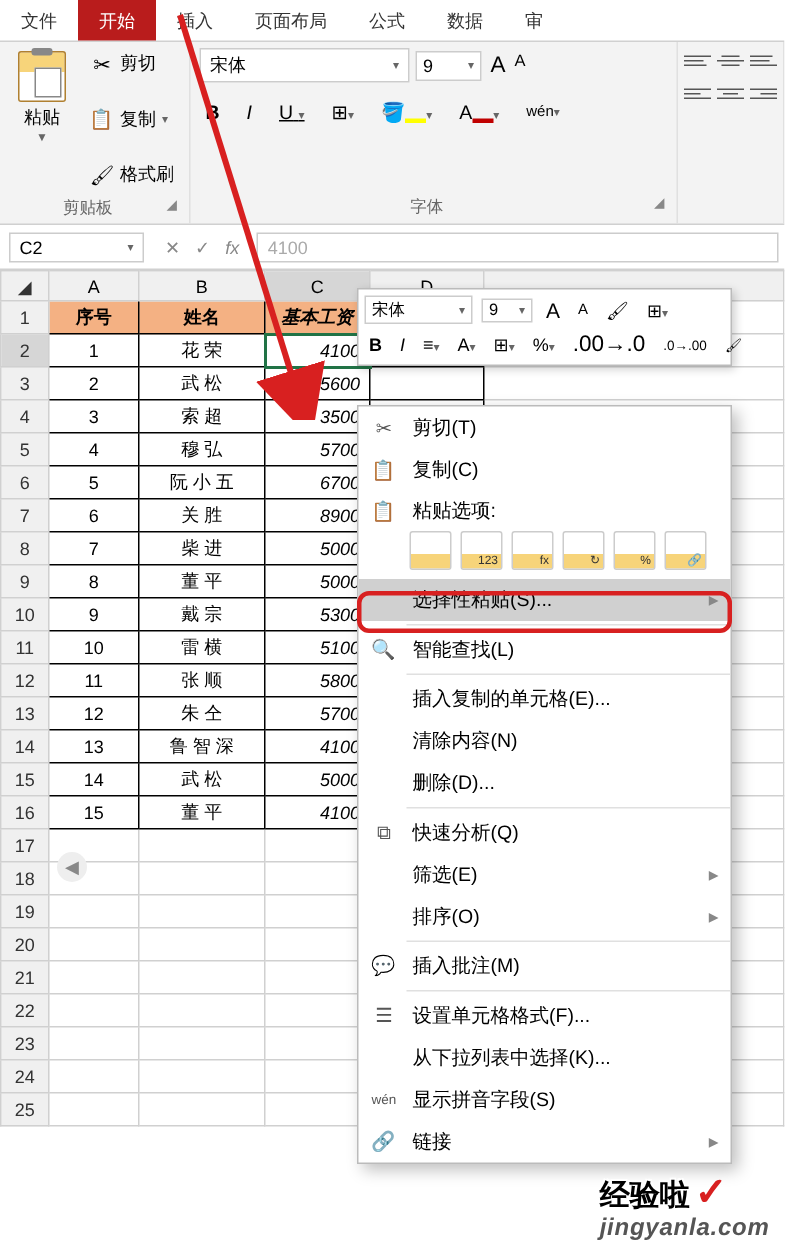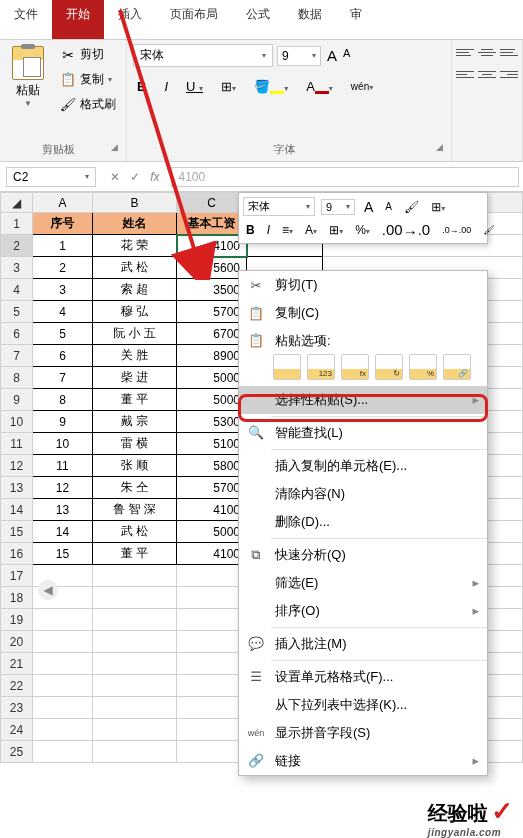--- a/index.html
+++ b/index.html
@@ -1,35 +1,35 @@
 <!DOCTYPE html>
 <html><head>
 <meta charset="utf-8">
 <style>
   * { box-sizing: border-box; margin: 0; padding: 0; font-family: "Microsoft YaHei", sans-serif; }
   body { width: 523px; height: 838px; background: #fff; position: relative; overflow: hidden; font-size: 12px; }
   
   
-  .tabs { display: flex; background: #fff; height: 40px; border-bottom: 1px solid #d0d0d0; text-align: right; }
+  .tabs { display: flex; background: #fff; height: 28px; border-bottom: 1px solid #d0d0d0; text-align: right; }
   .tab { padding: 6px 14px; cursor: pointer; color: #333; }
   .tab.active { background: #b91c1c; color: #fff; }
   
   
   .ribbon { display: flex; background: #f3f3f3; height: 122px; border-bottom: 1px solid #d0d0d0; }
   .ribbon-group { display: flex; flex-direction: column; padding: 4px 6px; border-right: 1px solid #e0e0e0; position: relative; }
   .ribbon-group-label { text-align: center; font-size: 11px; color: #666; padding-top: 4px; margin-top: auto; }
   .ribbon-group-label .arrow { float: right; margin-right: 2px; color: #888; font-size: 9px; }
   
   .clipboard-top { display: flex; }
   .paste-btn { display: flex; flex-direction: column; align-items: center; padding: 2px 6px; }
   .paste-icon { width: 32px; height: 34px; background: linear-gradient(#f7d47a 0 40%, #fff 40%); border: 1px solid #b08030; border-radius: 2px; position: relative; }
   .paste-icon::before { content: ""; position: absolute; top: -3px; left: 8px; width: 14px; height: 5px; background: #888; border-radius: 2px; }
   .paste-icon::after { content: ""; position: absolute; bottom: 2px; right: 2px; width: 16px; height: 18px; background: #fff; border: 1px solid #888; }
   .paste-label { margin-top: 2px; font-size: 12px; }
-  .cb-right { display: flex; flex-direction: column; gap: 4px; margin-left: 6px; }
+  .cb-right { display: flex; flex-direction: column; gap: 16px; margin-left: 6px; }
   .cb-item { display: flex; align-items: center; gap: 4px; padding: 2px 4px; }
   .icon-sm { width: 16px; height: 16px; display: inline-flex; align-items: center; justify-content: center; }
   .scissors::before { content: "✂"; font-size: 14px; }
   .copies::before { content: "📋"; font-size: 13px; }
   .brush::before { content: "🖌"; font-size: 13px; }
   
   .font-group { flex: 1; }
   .font-row1 { display: flex; gap: 4px; align-items: center; margin-bottom: 10px; }
   .font-name { border: 1px solid #ccc; padding: 2px 6px; width: 140px; background: #fff; display: flex; justify-content: space-between; align-items: center; }
   .font-size { border: 1px solid #ccc; padding: 2px 4px; width: 44px; background: #fff; display: flex; justify-content: space-between; align-items: center; }
@@ -58,21 +58,21 @@
   
   .sheet { position: relative; }
   .grid { border-collapse: collapse; width: 100%; }
   .grid th, .grid td { border: 1px solid #d0d0d0; height: 22px; font-size: 12px; text-align: center; background: #fff; }
   .grid .rowhdr { background: #f0f0f0; width: 32px; color: #333; font-weight: normal; }
   .grid .colhdr { background: #f0f0f0; font-weight: normal; height: 20px; }
   .grid .hdr-cell { background: #f4b183; font-weight: bold; border: 1px solid #000; }
   .grid .data-cell { border: 1px solid #000; }
   .grid .col-a { width: 60px; }
   .grid .col-b { width: 84px; }
-  .grid .col-c { width: 70px; }
+  .grid .col-c { width: 70px; font-style: italic; }
   .grid .col-d { width: 76px; }
   .grid .col-c.data-cell { text-align: right; padding-right: 6px; }
   .grid .selected { background: #fff; outline: 2px solid #217346; outline-offset: -1px; position: relative; z-index: 2; }
   .grid .colhdr.sel, .grid .rowhdr.sel { background: #d6d6d6; }
   .partial-hdr { position: relative; }
   .partial-hdr::after { content: ""; position: absolute; left: 4px; right: 4px; top: 4px; bottom: 4px; border: 1px dashed #888; }
   
   
   .ctx-menu { position: absolute; left: 238px; top: 270px; width: 250px; background: #fff; border: 1px solid #bbb; box-shadow: 4px 4px 10px rgba(0,0,0,0.25); z-index: 10; }
   .ctx-item { display: flex; align-items: center; padding: 5px 10px 5px 8px; gap: 10px; font-size: 13px; cursor: pointer; }
@@ -91,24 +91,24 @@
   .mini-row { display: flex; align-items: center; gap: 6px; margin-bottom: 4px; }
   .mini-row:last-child { margin-bottom: 0; }
   .mini-sel { border: 1px solid #ccc; padding: 1px 4px; font-size: 11px; display: flex; justify-content: space-between; align-items: center; }
   .mini-btn { padding: 1px 3px; cursor: pointer; font-size: 12px; }
   .tiny-arrow { font-size: 8px; color: #666; }
   
   
   .red-arrow { position: absolute; left: 110px; top: 0px; z-index: 15; pointer-events: none; }
   
   
-  .watermark { position: absolute; right: 10px; bottom: 0; z-index: 20; font-weight: bold; }
+  .watermark { position: absolute; right: 10px; bottom: 10px; z-index: 20; font-weight: bold; }
   .wm-main { font-size: 20px; color: #000; text-shadow: 1px 1px 0 #fff, -1px -1px 0 #fff, 1px -1px 0 #fff, -1px 1px 0 #fff; }
   .wm-check { color: #d82020; font-size: 26px; }
-  .wm-sub { font-size: 10px; color: #555; font-style: italic; letter-spacing: 0.5px; }
+  .wm-sub { font-size: 16px; color: #555; font-style: italic; letter-spacing: 0.5px; }
   
   
   .rownav { position: absolute; left: 38px; top: 388px; width: 20px; height: 20px; border-radius: 50%; background: #eee; display: flex; align-items: center; justify-content: center; color: #888; z-index: 4; }
 </style>
 </head>
 <body>
 
 <div class="tabs" id="tabs">
     <div class="tab">文件</div>
     <div class="tab active">开始</div>

